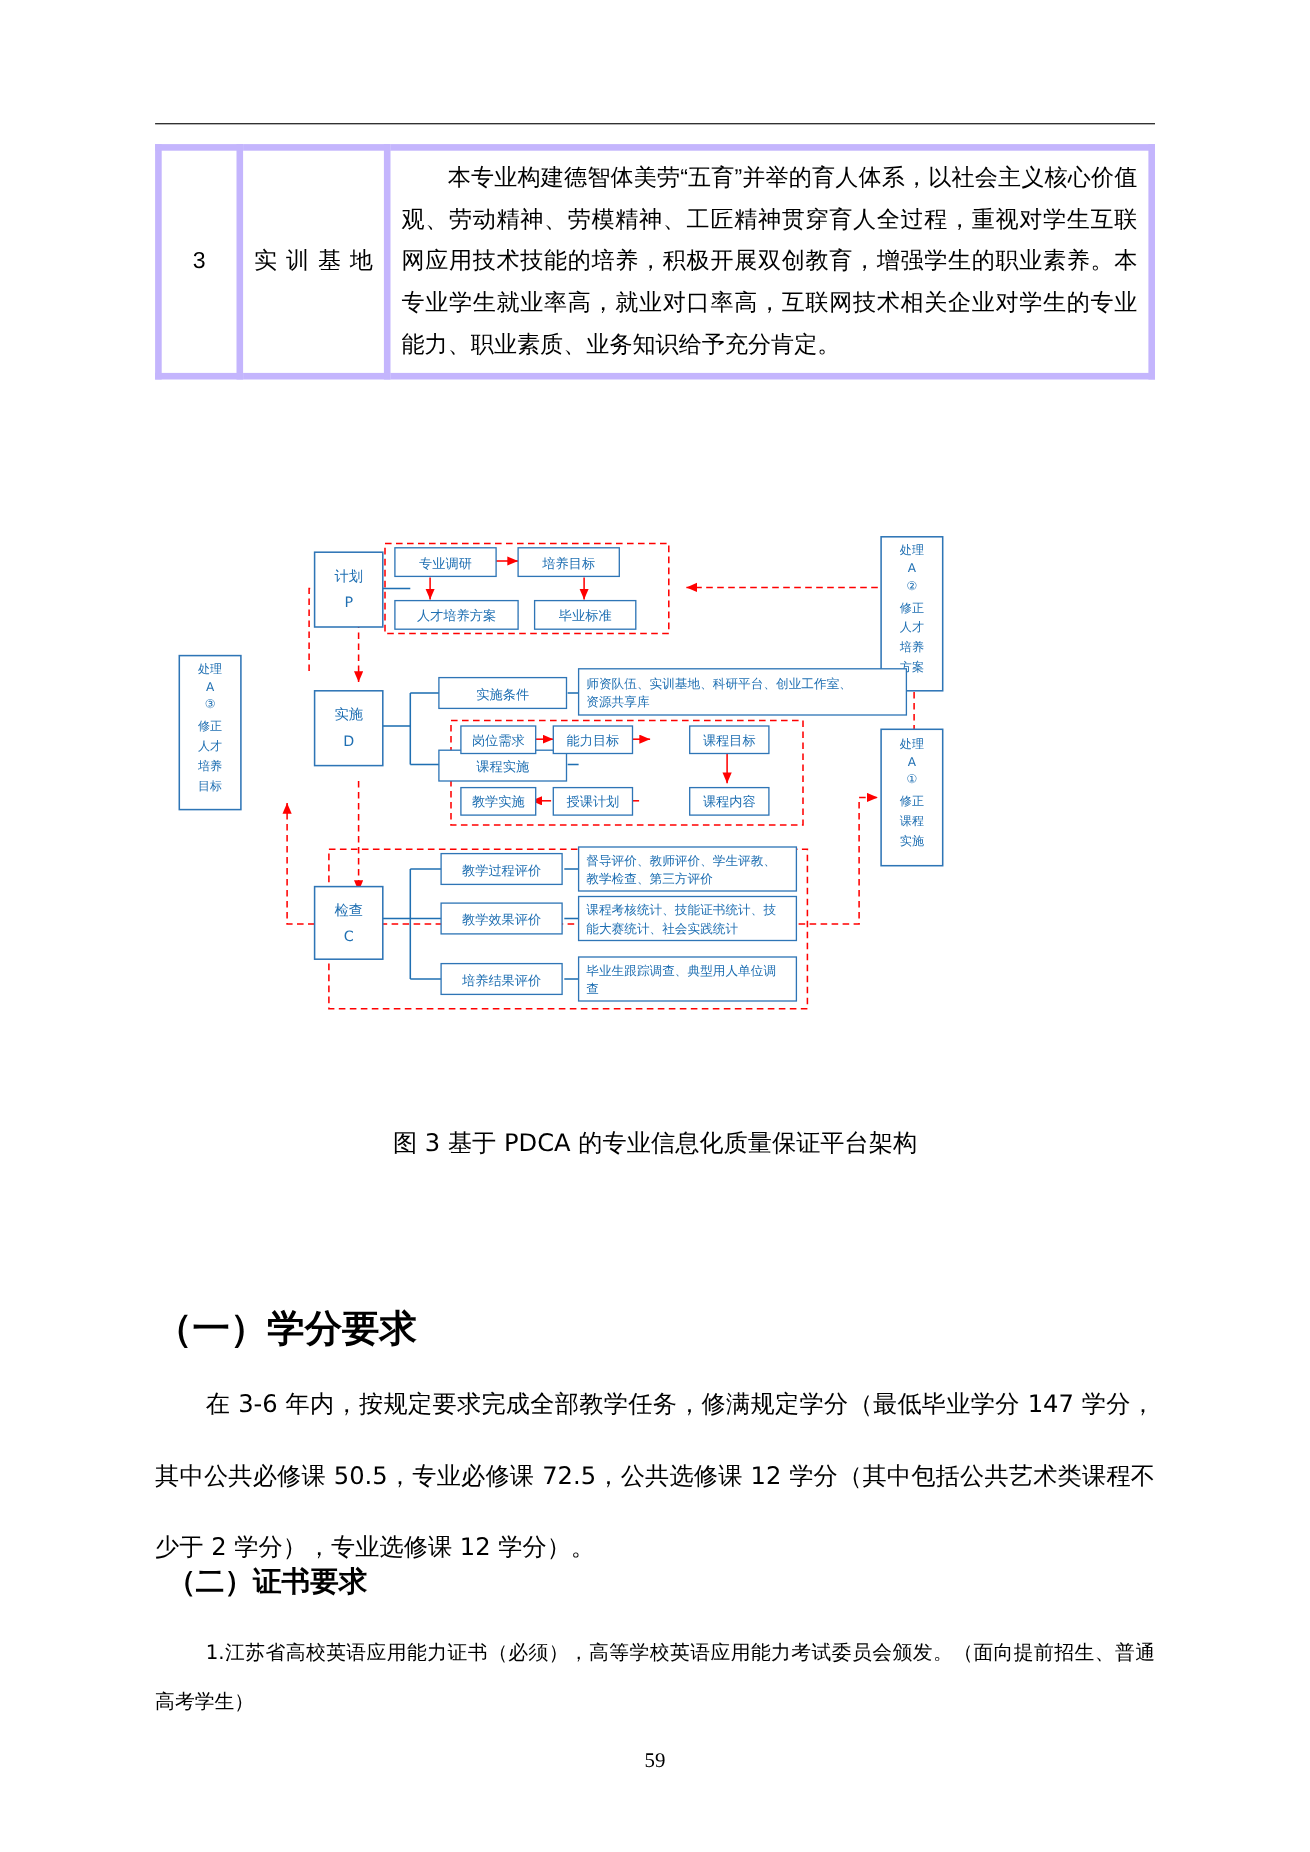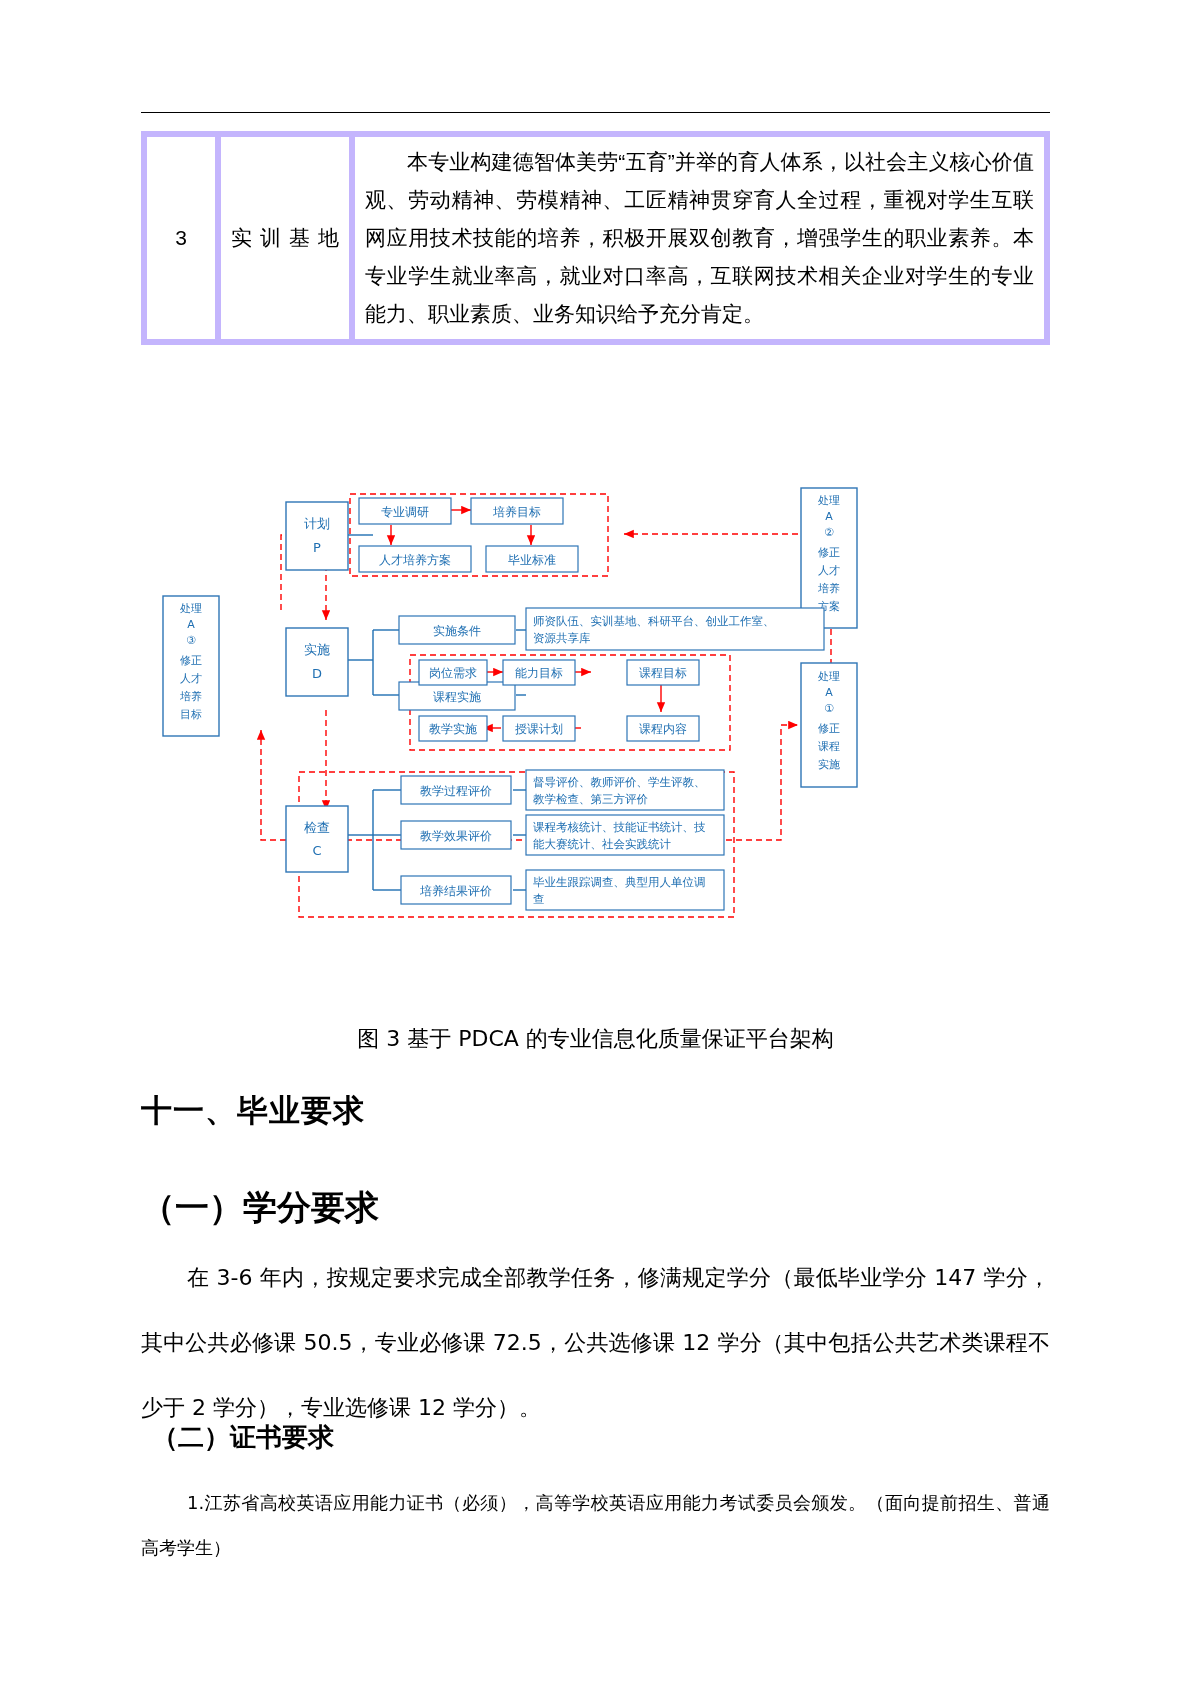--- a/index.html
+++ b/index.html
@@ -311,19 +311,19 @@
       <text x="315" y="415" text-anchor="middle" font-family="DejaVu Sans, sans-serif" font-size="12" fill="#1f6fb2">培养结果评价</text>
 
       <rect x="385" y="390" width="198" height="40" fill="#ffffff" stroke="#2e75b6" stroke-width="1.2"></rect>
       <text x="392" y="406" font-family="DejaVu Sans, sans-serif" font-size="11.5" fill="#1f6fb2">毕业生跟踪调查、典型用人单位调</text>
       <text x="392" y="423" font-family="DejaVu Sans, sans-serif" font-size="11.5" fill="#1f6fb2">查</text>
     </svg>
   </div>
 
   <div class="figure-caption">图 3 基于 PDCA 的专业信息化质量保证平台架构</div>
 
-  <div class="h1-sec">十一、毕业要求</div>
   <div class="h2-a">（一）学分要求</div>
   <div class="para-a">在 3-6 年内，按规定要求完成全部教学任务，修满规定学分（最低毕业学分 147 学分，其中公共必修课 50.5，专业必修课 72.5，公共选修课 12 学分（其中包括公共艺术类课程不少于 2 学分），专业选修课 12 学分）。</div>
   <div class="h2-b">（二）证书要求</div>
   <div class="para-b">1.江苏省高校英语应用能力证书（必须），高等学校英语应用能力考试委员会颁发。（面向提前招生、普通高考学生）</div>
 
+  <div class="page-number">59</div>
 </div>
 
 </body></html>

